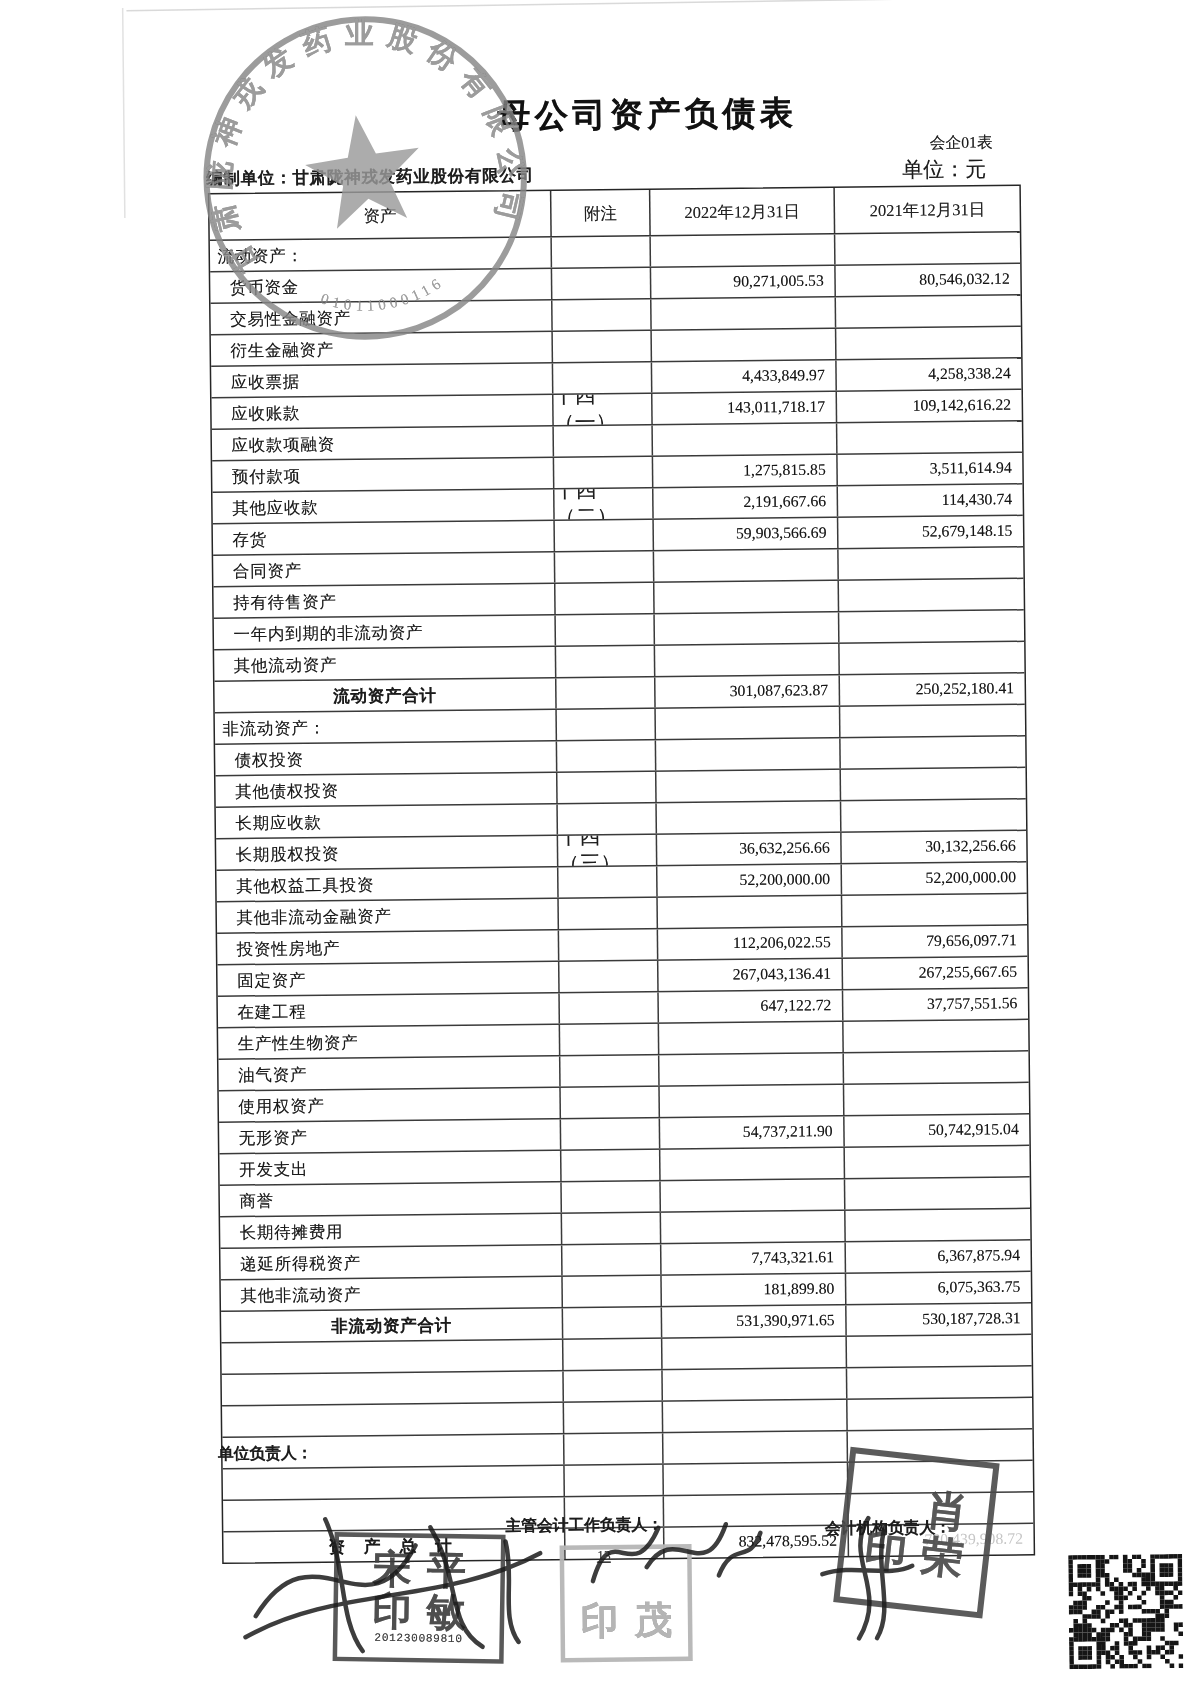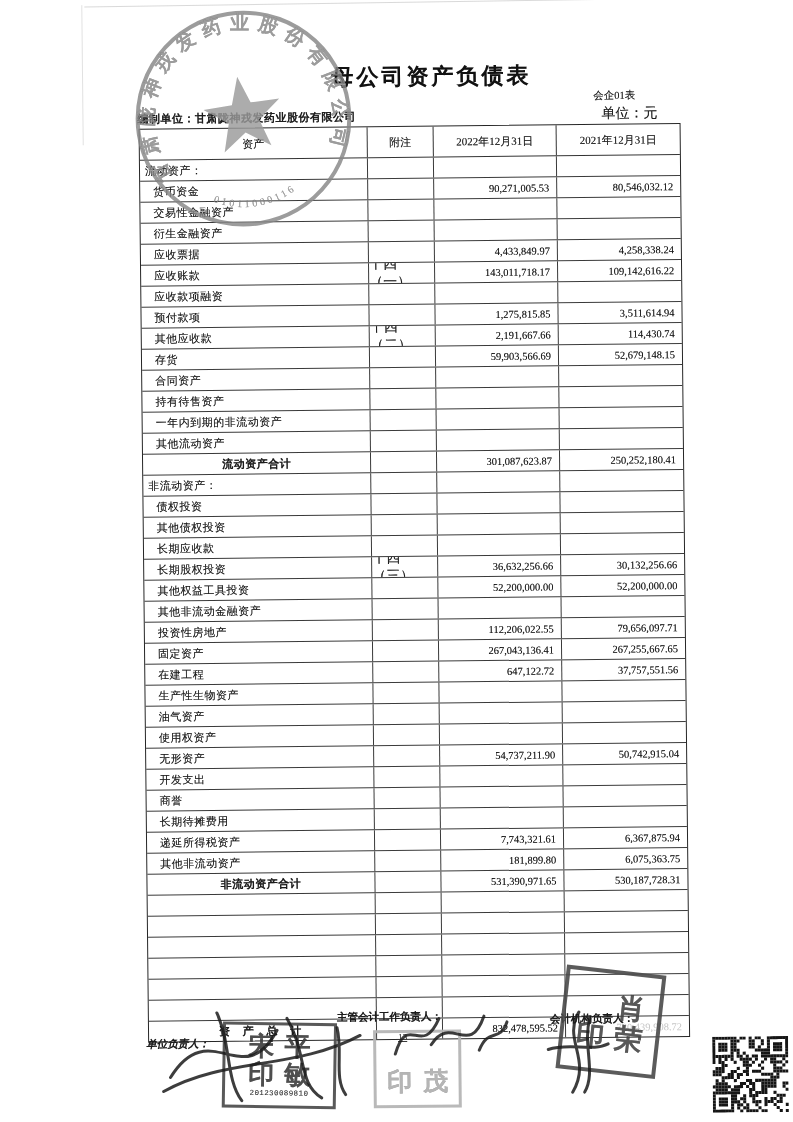--- a/index.html
+++ b/index.html
@@ -7,21 +7,21 @@
        font-family:"Liberation Serif","DejaVu Serif",serif;color:#1d1d1d;}
   .sheet{position:absolute;left:0;top:0;width:793px;height:1122px;
          transform:rotate(-0.6deg);transform-origin:400px 550px;
          text-shadow:0 0 .4px rgba(45,45,45,.55);}
   
   .edge-top{position:absolute;left:90px;top:2px;width:600px;height:1px;background:#b9b9b9;opacity:.55;transform:rotate(-.25deg);}
   .edge-left{position:absolute;left:87px;top:2px;width:1px;height:140px;background:#c4c4c4;opacity:.5;}
 
   .title{position:absolute;top:62px;left:40px;width:793px;text-align:center;
          font-size:22px;font-weight:700;letter-spacing:3px;color:#111;}
-  .form-code{position:absolute;top:91px;left:598px;width:95px;font-size:10.5px;}
+  .form-code{position:absolute;top:91px;left:598px;width:95px;text-align:center;font-size:10.5px;}
   .unit-note{position:absolute;top:107px;left:606px;width:90px;text-align:left;font-size:14px;}
   .prepared{position:absolute;top:109px;left:142px;font-size:11px;font-weight:600;letter-spacing:.5px;}
 
   .table{position:absolute;left:143px;top:126px;width:540px;border:1.6px solid #262626;box-sizing:content-box;background:rgba(255,255,255,0);}
   .thead{display:grid;grid-template-columns:228px 66px 123px 123px;height:30px;border-bottom:1px solid #333;}
   .thead .hcell{display:flex;align-items:center;justify-content:center;font-size:11px;color:#222;border-right:1px solid #333;box-sizing:border-box;}
   .thead .hcell:last-child{border-right:none;}
   .trow{display:grid;grid-template-columns:228px 66px 123px 123px;height:20px;border-bottom:1px solid #3a3a3a;}
   .trow:last-child{border-bottom:none;}
   .cell{box-sizing:border-box;border-right:1px solid #3a3a3a;display:flex;align-items:center;overflow:hidden;}
@@ -29,21 +29,21 @@
   .c-name{font-size:11px;padding-left:5px;color:#1b1b1b;letter-spacing:.5px;}
   .item .c-name{padding-left:13px;}
   .total .c-name,.grand .c-name{justify-content:center;padding-left:0;font-weight:600;}
   .grand .c-name{letter-spacing:5px;}
   .c-note{justify-content:center;font-size:14px;}
   .c-val{justify-content:flex-end;padding-right:7px;font-size:10.5px;color:#161616;}
   .c-val.faint{color:#c6c6c6;text-shadow:none;}
 
   
   .sig-label{position:absolute;font-size:10.5px;font-weight:600;color:#1c1c1c;}
-  #lbl-unit-head{left:141px;top:1035px;font-style:italic;}
+  #lbl-unit-head{left:141px;top:960px;}
   #lbl-chief{left:332px;top:1010px;}
   #lbl-dept{left:545px;top:1014px;}
   .page-num{position:absolute;left:393px;top:1032px;font-size:9px;color:#3a3a3a;text-decoration:underline;}
 
   
   .stamp{position:absolute;box-sizing:border-box;display:flex;flex-direction:column;align-items:center;justify-content:center;}
   .stamp-grid{display:grid;grid-template-columns:1fr 1fr;gap:1px 10px;}
   .stamp-grid span{font-size:26px;line-height:1.05;font-weight:700;text-align:center;min-width:26px;min-height:26px;}
   #stamp-unit-head{left:217px;top:1021px;width:114px;height:86px;border:3px solid #4c4c4c;transform:rotate(1.5deg);opacity:.92;}
   #stamp-unit-head .stamp-grid span{color:#3f3f3f;}

